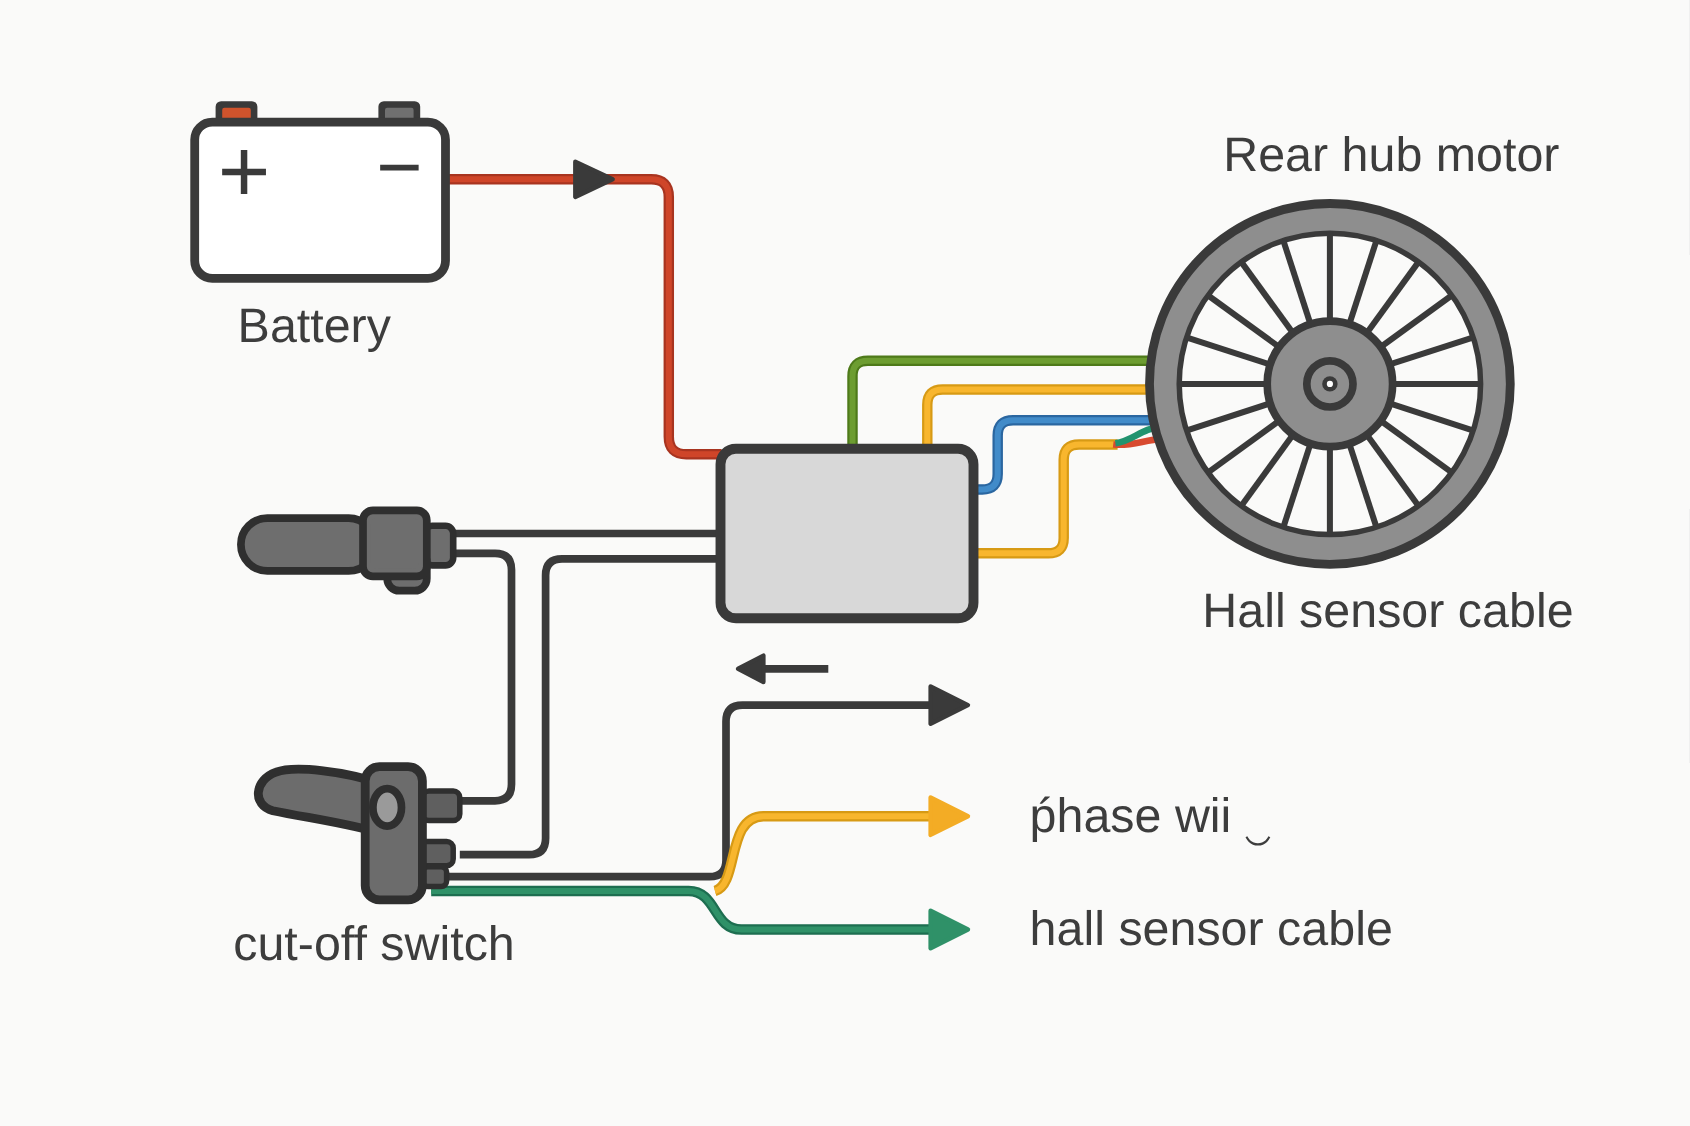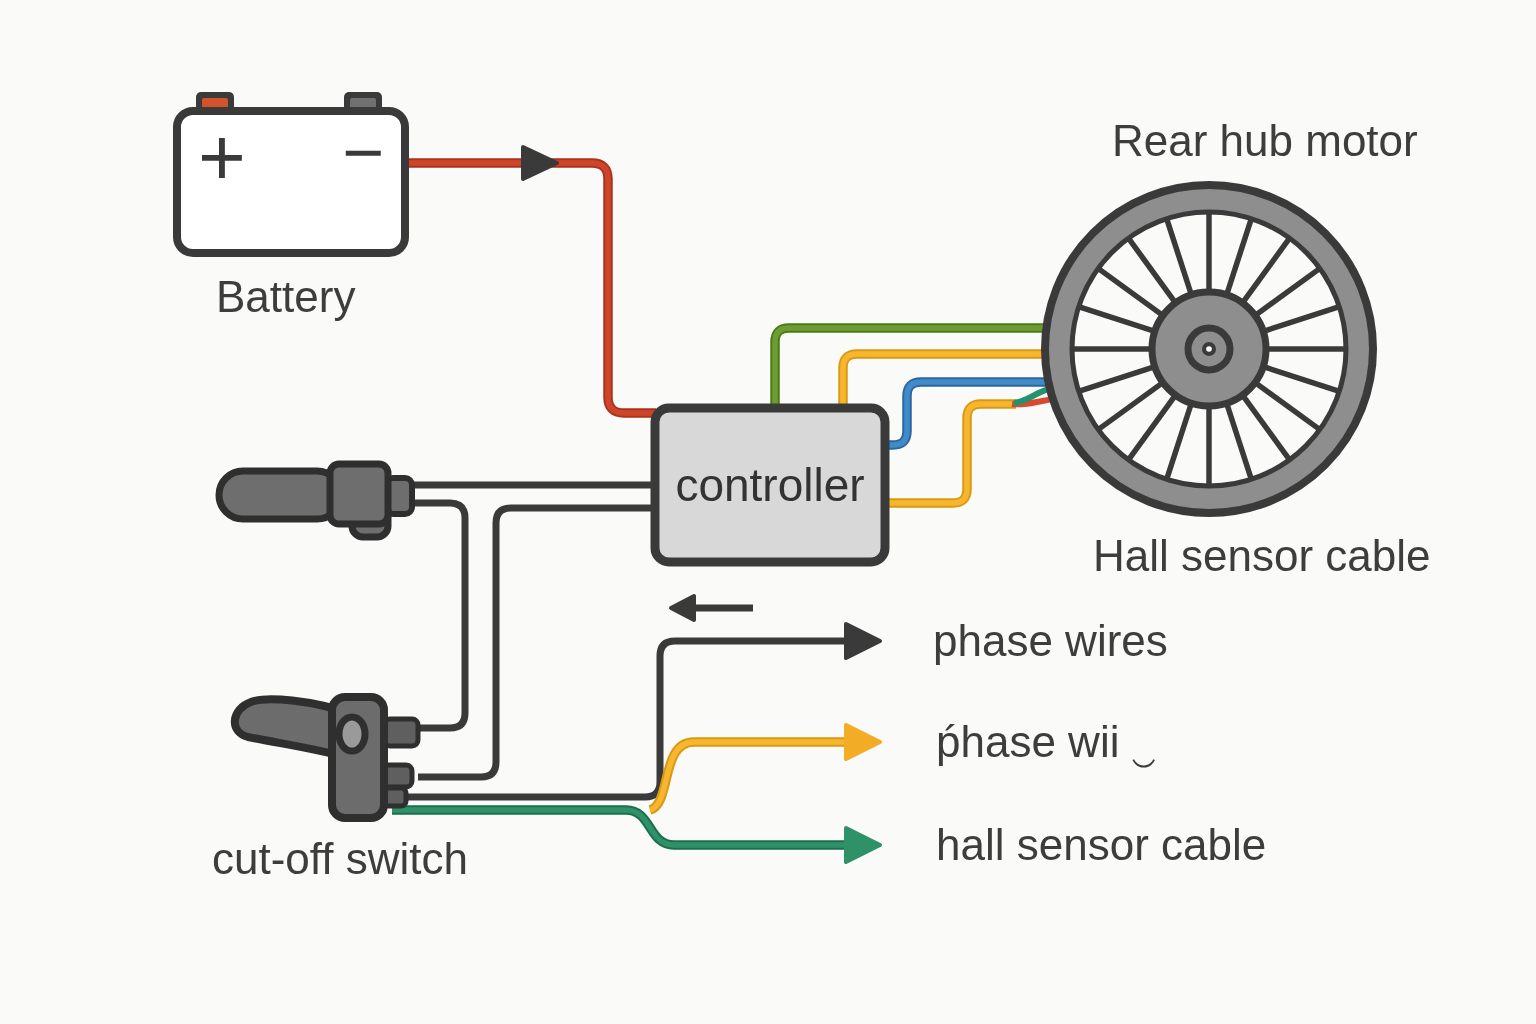--- a/index.html
+++ b/index.html
@@ -11,21 +11,21 @@
   .lbl{
     position:absolute;color:#3d3d3d;font-size:44px;line-height:1.15;
     white-space:nowrap;letter-spacing:0px;
   }
   .lbl.center{text-align:center;}
   .controller-lbl{
     position:absolute;left:655px;top:408px;width:230px;height:154px;
     display:flex;align-items:center;justify-content:center;
     color:#333;font-size:46px;
   }
-  .legend-row{display:flex;align-items:flex-start;}
+  .legend-row{display:flex;align-items:center;}
   .squiggle{display:inline-block;font-size:40px;margin-left:12px;transform:translateY(4px);color:#3d3d3d;}
   
   .blk{fill:none;stroke:#3a3a3a;stroke-width:7;}
   .wu{fill:none;stroke-width:9.5;}
   .wo{fill:none;stroke-width:5.5;}
   #spokes line{stroke:#3a3a3a;stroke-width:5.5;}
 </style>
 </head>
 <body>
 
@@ -137,30 +137,28 @@
       <circle cx="1209" cy="349" r="21" fill="#8e8e8e" stroke="#3a3a3a" stroke-width="7"></circle>
       <circle cx="1209" cy="349" r="7" fill="#3a3a3a"></circle>
       <circle cx="1209" cy="349" r="2.8" fill="#ffffff"></circle>
     </g>
   </svg>
 
   <div class="lbl" style="left:216px;top:272px;">Battery</div>
 
   <div class="lbl" style="left:1112px;top:116px;">Rear hub motor</div>
 
-  <div class="controller-lbl">controller</div>
 
   <div class="lbl" style="left:1093px;top:531px;">Hall sensor cable</div>
 
 
   <div class="lbl center" style="left:205px;top:834px;width:270px;">
     <div>cut-off switch</div>
   </div>
 
-  <div class="lbl" style="left:933px;top:616px;">phase wires</div>
 
   <div class="lbl legend-row" style="left:936px;top:717px;">
     <span>ṕhase wii</span>
     <span class="squiggle">‿</span>
   </div>
 
   <div class="lbl" style="left:936px;top:820px;">hall sensor cable</div>
 
 </div>
 

